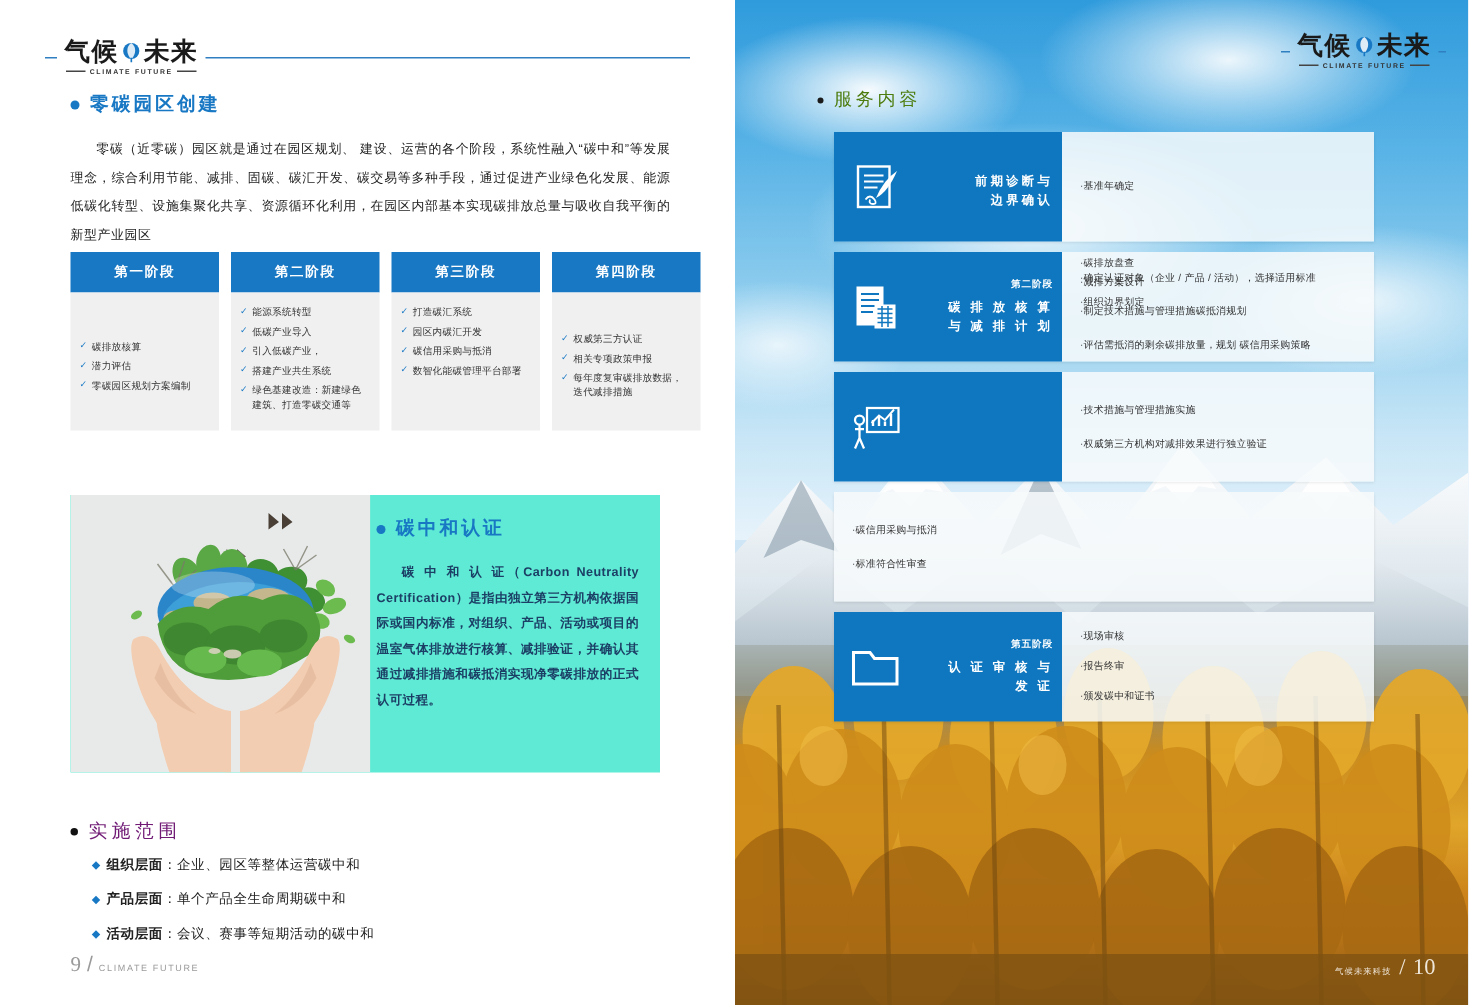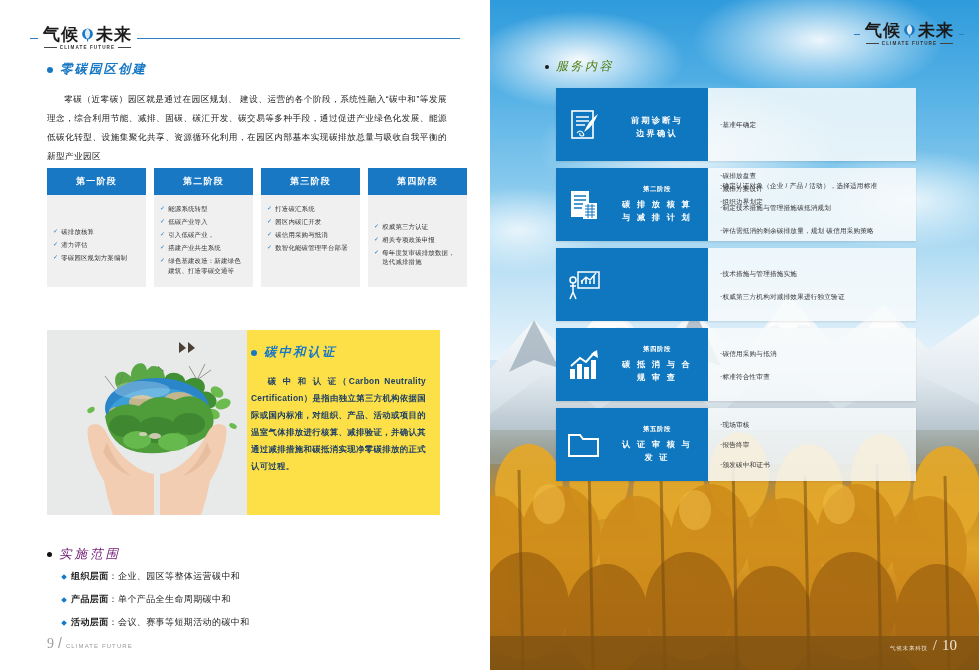--- a/index.html
+++ b/index.html
@@ -20,36 +20,36 @@
   .logo-mark{display:inline-block;width:15px;height:15px;margin:0 1px;position:relative;}
   .logo-mark svg{display:block;}
   .logo-sub{display:flex;align-items:center;margin-top:2px;width:100%;justify-content:center;}
   .logo-sub .lr{height:1px;background:#444;width:13px;}
   .logo-sub .lt{font-size:4.6px;letter-spacing:1.1px;color:#333;margin:0 3px;font-weight:bold;}
 
   
   .sec-head{display:flex;align-items:center;}
   .sec-dot{width:6px;height:6px;border-radius:50%;background:#1878c4;margin-right:7px;flex:0 0 auto;}
   .sec-dot.dark{background:#111;width:5px;height:5px;}
-  .sec-title{font-size:12.5px;font-weight:bold;color:#1878c4;letter-spacing:2px;font-style:italic;}
+  .sec-title{font-size:12.5px;font-weight:bold;color:#1878c4;letter-spacing:2px;}
   .sec-title.dark{color:#701a75;letter-spacing:3px;font-weight:normal;font-size:12.5px;}
 
   .body-para{position:absolute;font-size:8.6px;line-height:19px;color:#222;text-align:justify;text-indent:2em;letter-spacing:.4px;}
 
   
   .stage-grid{position:absolute;display:flex;gap:8px;}
   .stage-col{width:99px;display:flex;flex-direction:column;}
   .stage-head{background:#1878c4;color:#fff;text-align:center;font-size:9px;font-weight:bold;letter-spacing:1.2px;padding:7px 0;}
   .stage-body{background:#f0f0f0;height:92px;padding:10px 6px 0 6px;box-sizing:border-box;display:flex;flex-direction:column;justify-content:center;}
   .stage-body.top{justify-content:flex-start;padding-top:9px;}
   .stage-item{display:flex;align-items:flex-start;font-size:6.4px;line-height:9.5px;color:#333;margin-bottom:3.5px;letter-spacing:.2px;}
   .chk{color:#1878c4;margin-right:3px;font-size:6px;line-height:9.5px;flex:0 0 auto;}
 
   
-  .cert-panel{position:absolute;background:#fde047;display:flex;}
+  .cert-panel{position:absolute;background:#5eead4;display:flex;}
   .cert-img{width:200px;height:185px;position:relative;flex:0 0 auto;overflow:hidden;}
   .cert-text{flex:1;padding:14px 14px 0 4px;box-sizing:border-box;}
   .cert-head{display:flex;align-items:center;margin-bottom:12px;}
   .cert-body{font-size:8.4px;line-height:17px;color:#1c3f66;font-weight:bold;text-indent:2em;letter-spacing:.3px;text-align:justify;}
 
   
   .scope{position:absolute;}
   .scope-item{display:flex;align-items:center;font-size:9px;color:#222;margin-bottom:10px;letter-spacing:.4px;}
   .scope-dot{width:4px;height:4px;background:#1878c4;transform:rotate(45deg);margin-right:5px;flex:0 0 auto;}
   .scope-b{font-weight:bold;}
@@ -74,21 +74,21 @@
 
   .svc-head{position:absolute;left:545px;top:58px;z-index:12;}
   .svc-head .sec-title{color:#4d7c0f;letter-spacing:2.5px;font-weight:normal;font-size:12px;}
   .svc-head .sec-dot{background:#1b1b1b;width:4px;height:4px;}
 
   .cards{position:absolute;left:556px;top:88px;width:360px;z-index:12;}
   .card{display:flex;margin-bottom:7px;height:73px;box-shadow:0 1px 2px rgba(0,0,0,.10);}
   .card-blue{width:152px;background:#0f77bf;display:flex;align-items:center;color:#fff;flex:0 0 auto;}
   .card-icon{width:56px;display:flex;align-items:center;justify-content:center;flex:0 0 auto;}
   .card-icon svg{display:block;}
-  .card-label{flex:1;text-align:center;padding-right:6px;}
+  .card-label{flex:1;text-align:right;padding-right:6px;}
   .card-stage{font-size:6.4px;font-weight:bold;letter-spacing:.6px;margin-bottom:4px;}
   .card-name{font-size:8.2px;font-weight:bold;letter-spacing:2.2px;line-height:13px;}
   .card-white{flex:1;background:rgba(247,250,252,.86);display:flex;flex-direction:column;justify-content:center;padding:0 12px;box-sizing:border-box;position:relative;}
   .card-line{font-size:6.6px;color:#333;line-height:11px;letter-spacing:.2px;white-space:nowrap;}
   .card-line.ghost{position:absolute;left:12px;}
 
   .foot-right{position:absolute;right:22px;bottom:16px;display:flex;align-items:baseline;color:#efe6da;z-index:20;}
   .foot-right .fr-txt{font-size:5.5px;letter-spacing:.8px;}
   .foot-right .fr-slash{font-size:15px;margin:0 5px;font-family:"Liberation Serif",serif;}
   .foot-right .fr-num{font-size:15px;font-family:"Liberation Serif",serif;}
@@ -513,37 +513,20 @@
           </svg>
         </div>
       </div>
       <div class="card-white">
         <div class="card-line" style="margin-bottom:12px;">·技术措施与管理措施实施</div>
         <div class="card-line">·权威第三方机构对减排效果进行独立验证</div>
       </div>
     </div>
 
     <div class="card">
-      <div class="card-blue">
-        <div class="card-icon">
-          <svg width="34" height="32" viewBox="0 0 34 32" fill="#fff">
-            <rect x="3" y="20" width="5" height="10"></rect>
-            <rect x="10" y="15" width="5" height="15"></rect>
-            <rect x="17" y="18" width="5" height="12"></rect>
-            <rect x="24" y="11" width="5" height="19"></rect>
-            <path d="M4 17 L13 9 L19 13 L28 3" stroke="#fff" stroke-width="2" fill="none"></path>
-            <path d="M30 1 l1 8 l-7 -4 z"></path>
-          </svg>
-        </div>
-        <div class="card-label">
-          <div class="card-stage">第四阶段</div>
-          <div class="card-name" style="white-space:pre-line;">碳 抵 消 与 合
-规 审 查</div>
-        </div>
-      </div>
       <div class="card-white">
         <div class="card-line" style="margin-bottom:12px;">·碳信用采购与抵消</div>
         <div class="card-line">·标准符合性审查</div>
       </div>
     </div>
 
     <div class="card">
       <div class="card-blue">
         <div class="card-icon">
           <svg width="36" height="30" viewBox="0 0 36 30" fill="none" stroke="#fff" stroke-width="2">

